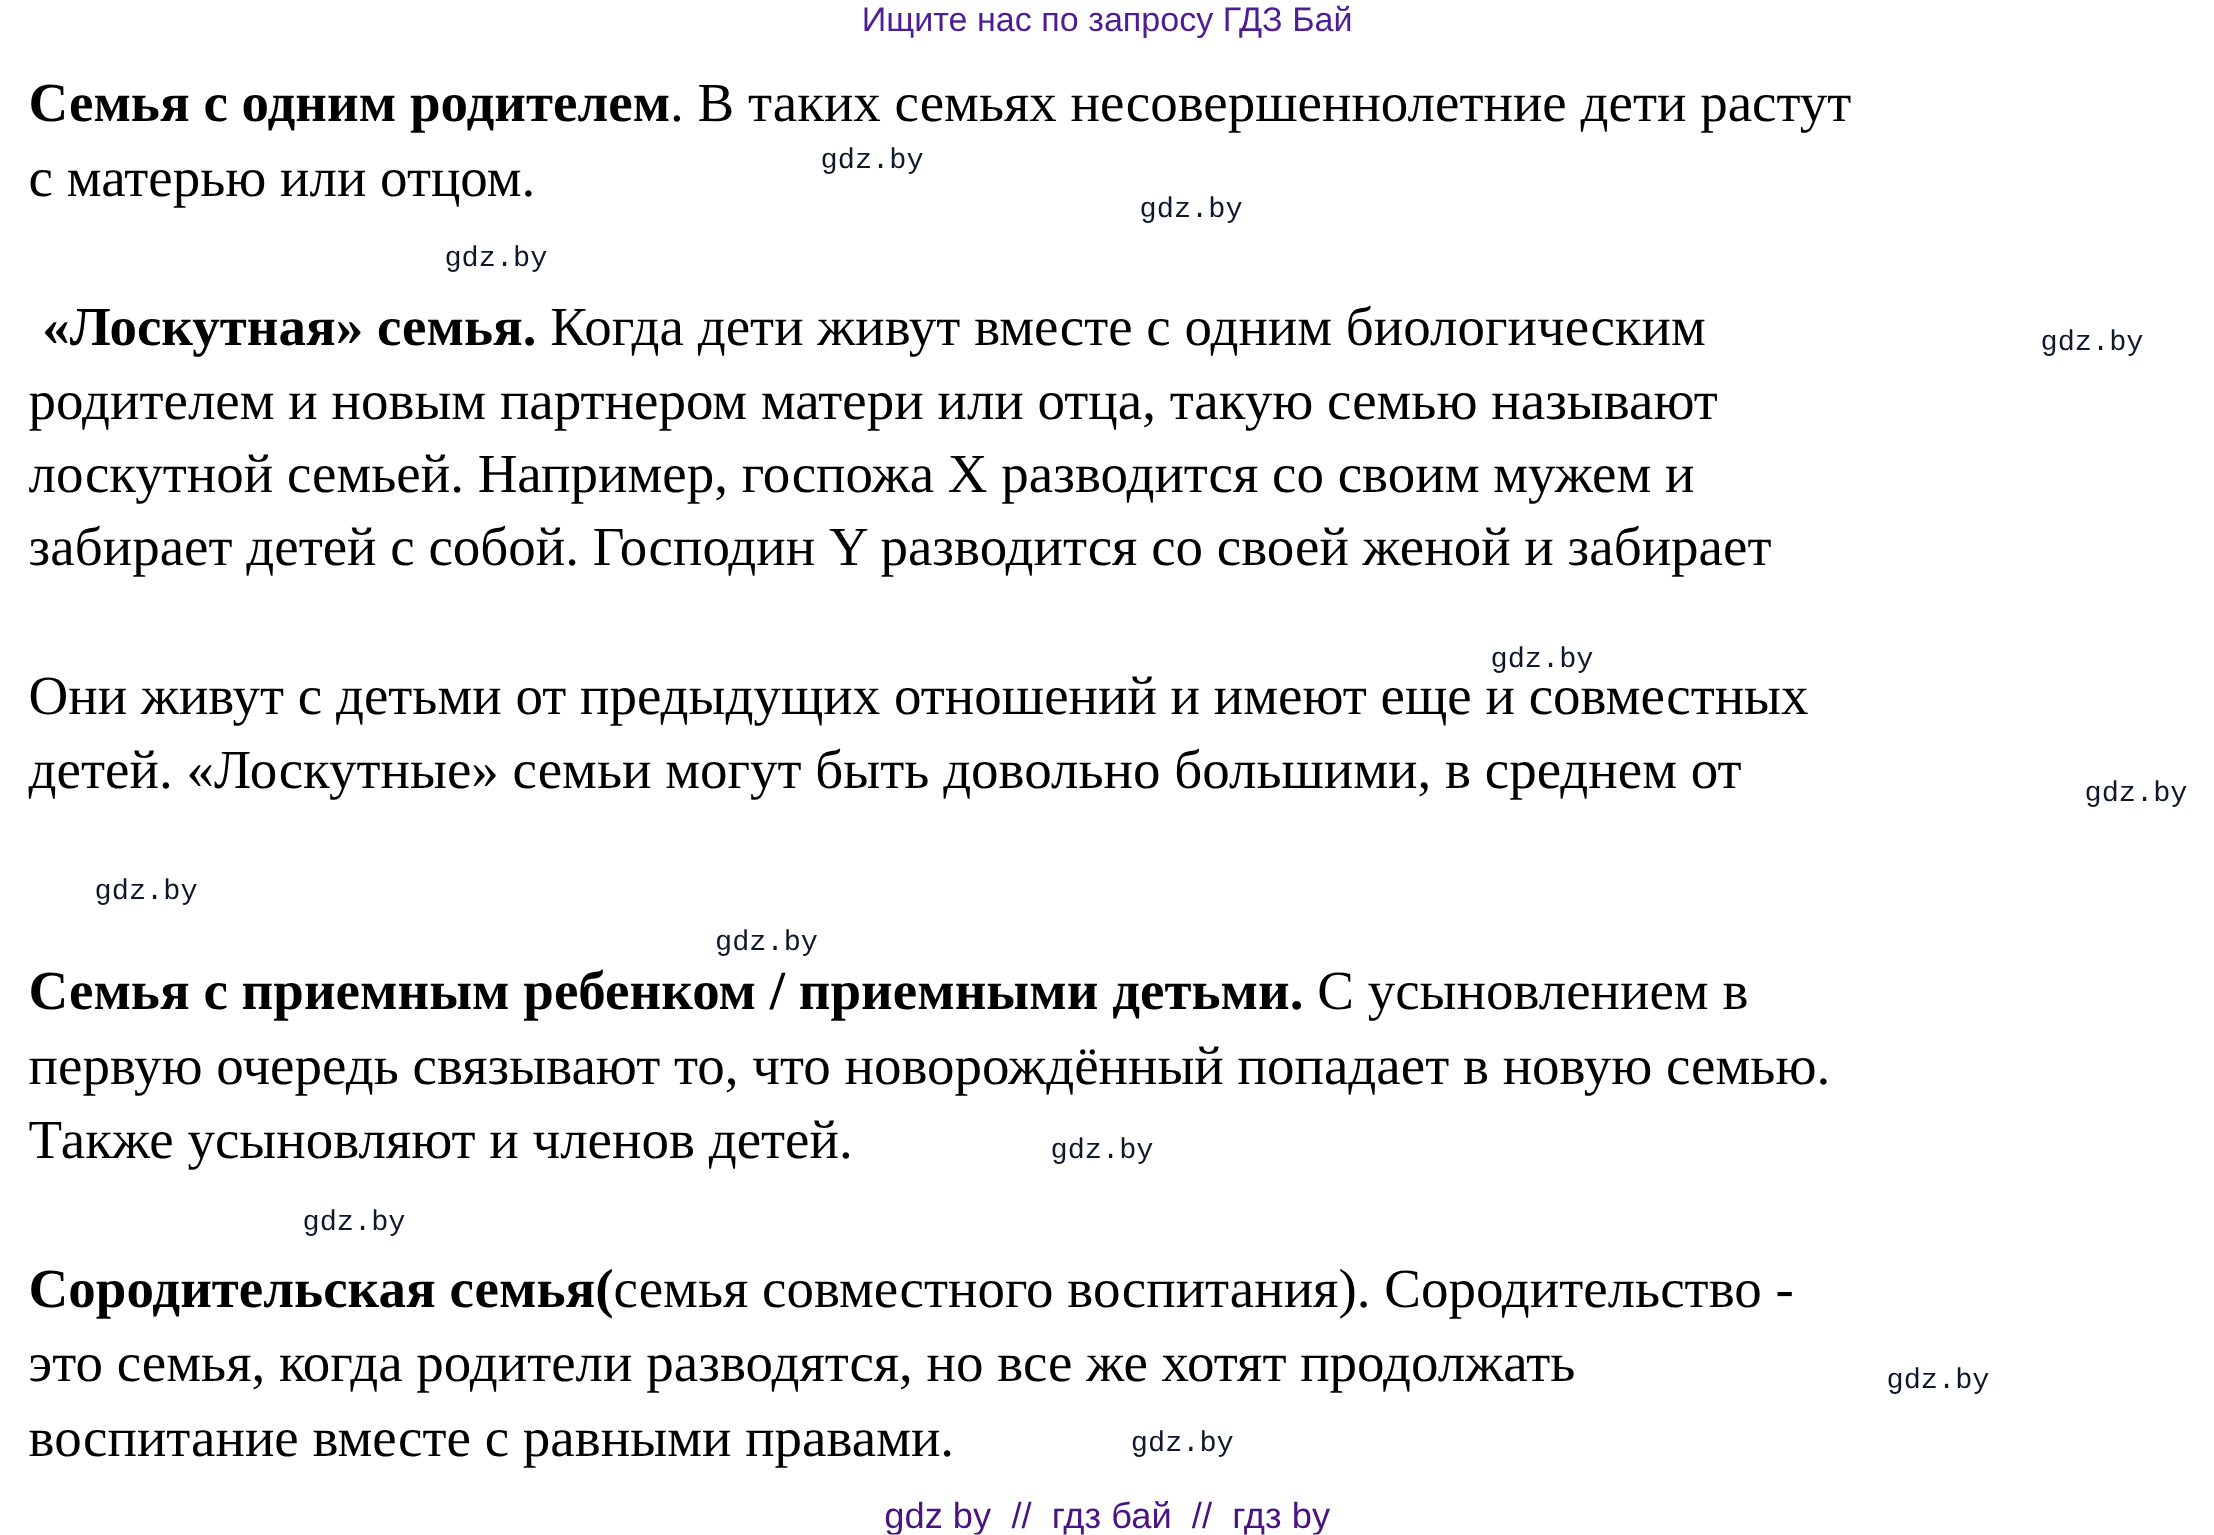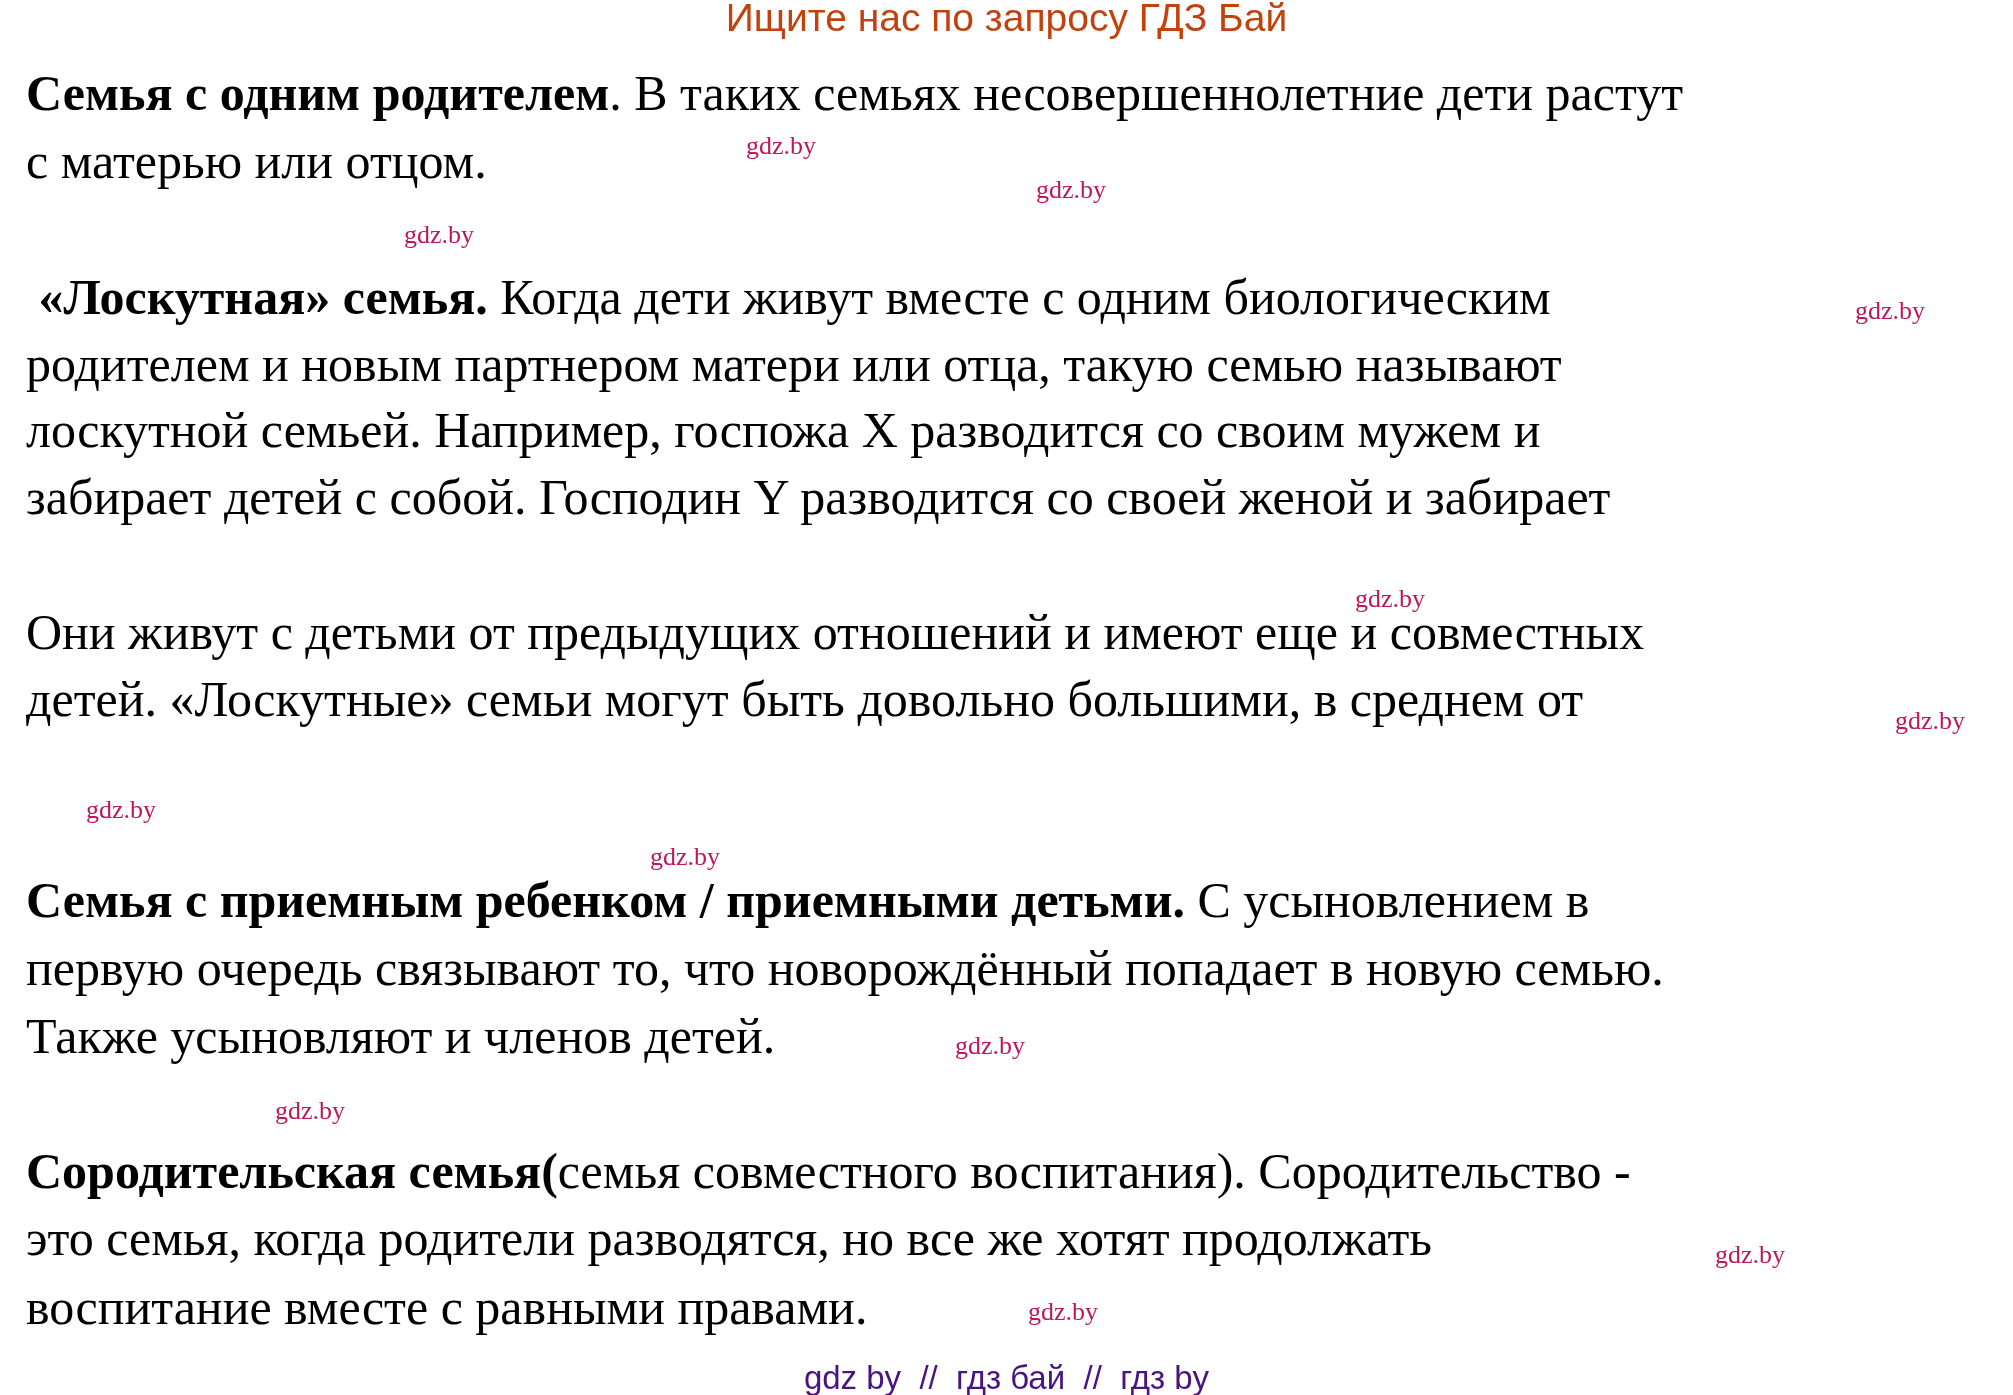--- a/index.html
+++ b/index.html
@@ -1,32 +1,32 @@
 <!DOCTYPE html>
 <html><head>
 <meta charset="utf-8">
 <style>
   html, body { margin: 0; padding: 0; background: #ffffff; }
   body { width: 2013px; height: 1395px; position: relative; overflow: hidden; }
   .page { position: absolute; left: 0; top: 0; width: 2013px; height: 1395px; }
   .header {
     position: absolute; left: 0; width: 2013px; top: 0; height: 36px;
-    text-align: center; color: #c2410c;
-    font-family: "Liberation Sans", sans-serif; font-size: 39px; line-height: 36px;
+    text-align: center; color: #4c1d95;
+    font-family: "Liberation Sans", sans-serif; font-size: 31px; line-height: 36px;
   }
   .line {
     position: absolute; left: 26px; white-space: nowrap;
     font-family: "Liberation Serif", serif; font-size: 50px; line-height: 60px;
     color: #000;
   }
   .line b { font-weight: bold; margin-top: 13px; }
   .wm {
     position: absolute; white-space: nowrap;
-    font-family: Liberation Serif, serif; font-size: 26px; line-height: 30px;
-    color: #be185d;
+    font-family: Liberation Mono, monospace; font-size: 26px; line-height: 30px;
+    color: #0f172a;
   }
   .footer {
     position: absolute; left: 0; width: 2013px; top: 1358px; height: 40px;
     text-align: center; color: #4a1480;
     font-family: "Liberation Sans", sans-serif; font-size: 33px; line-height: 40px;
   }
 </style>
 </head>
 <body>
 

